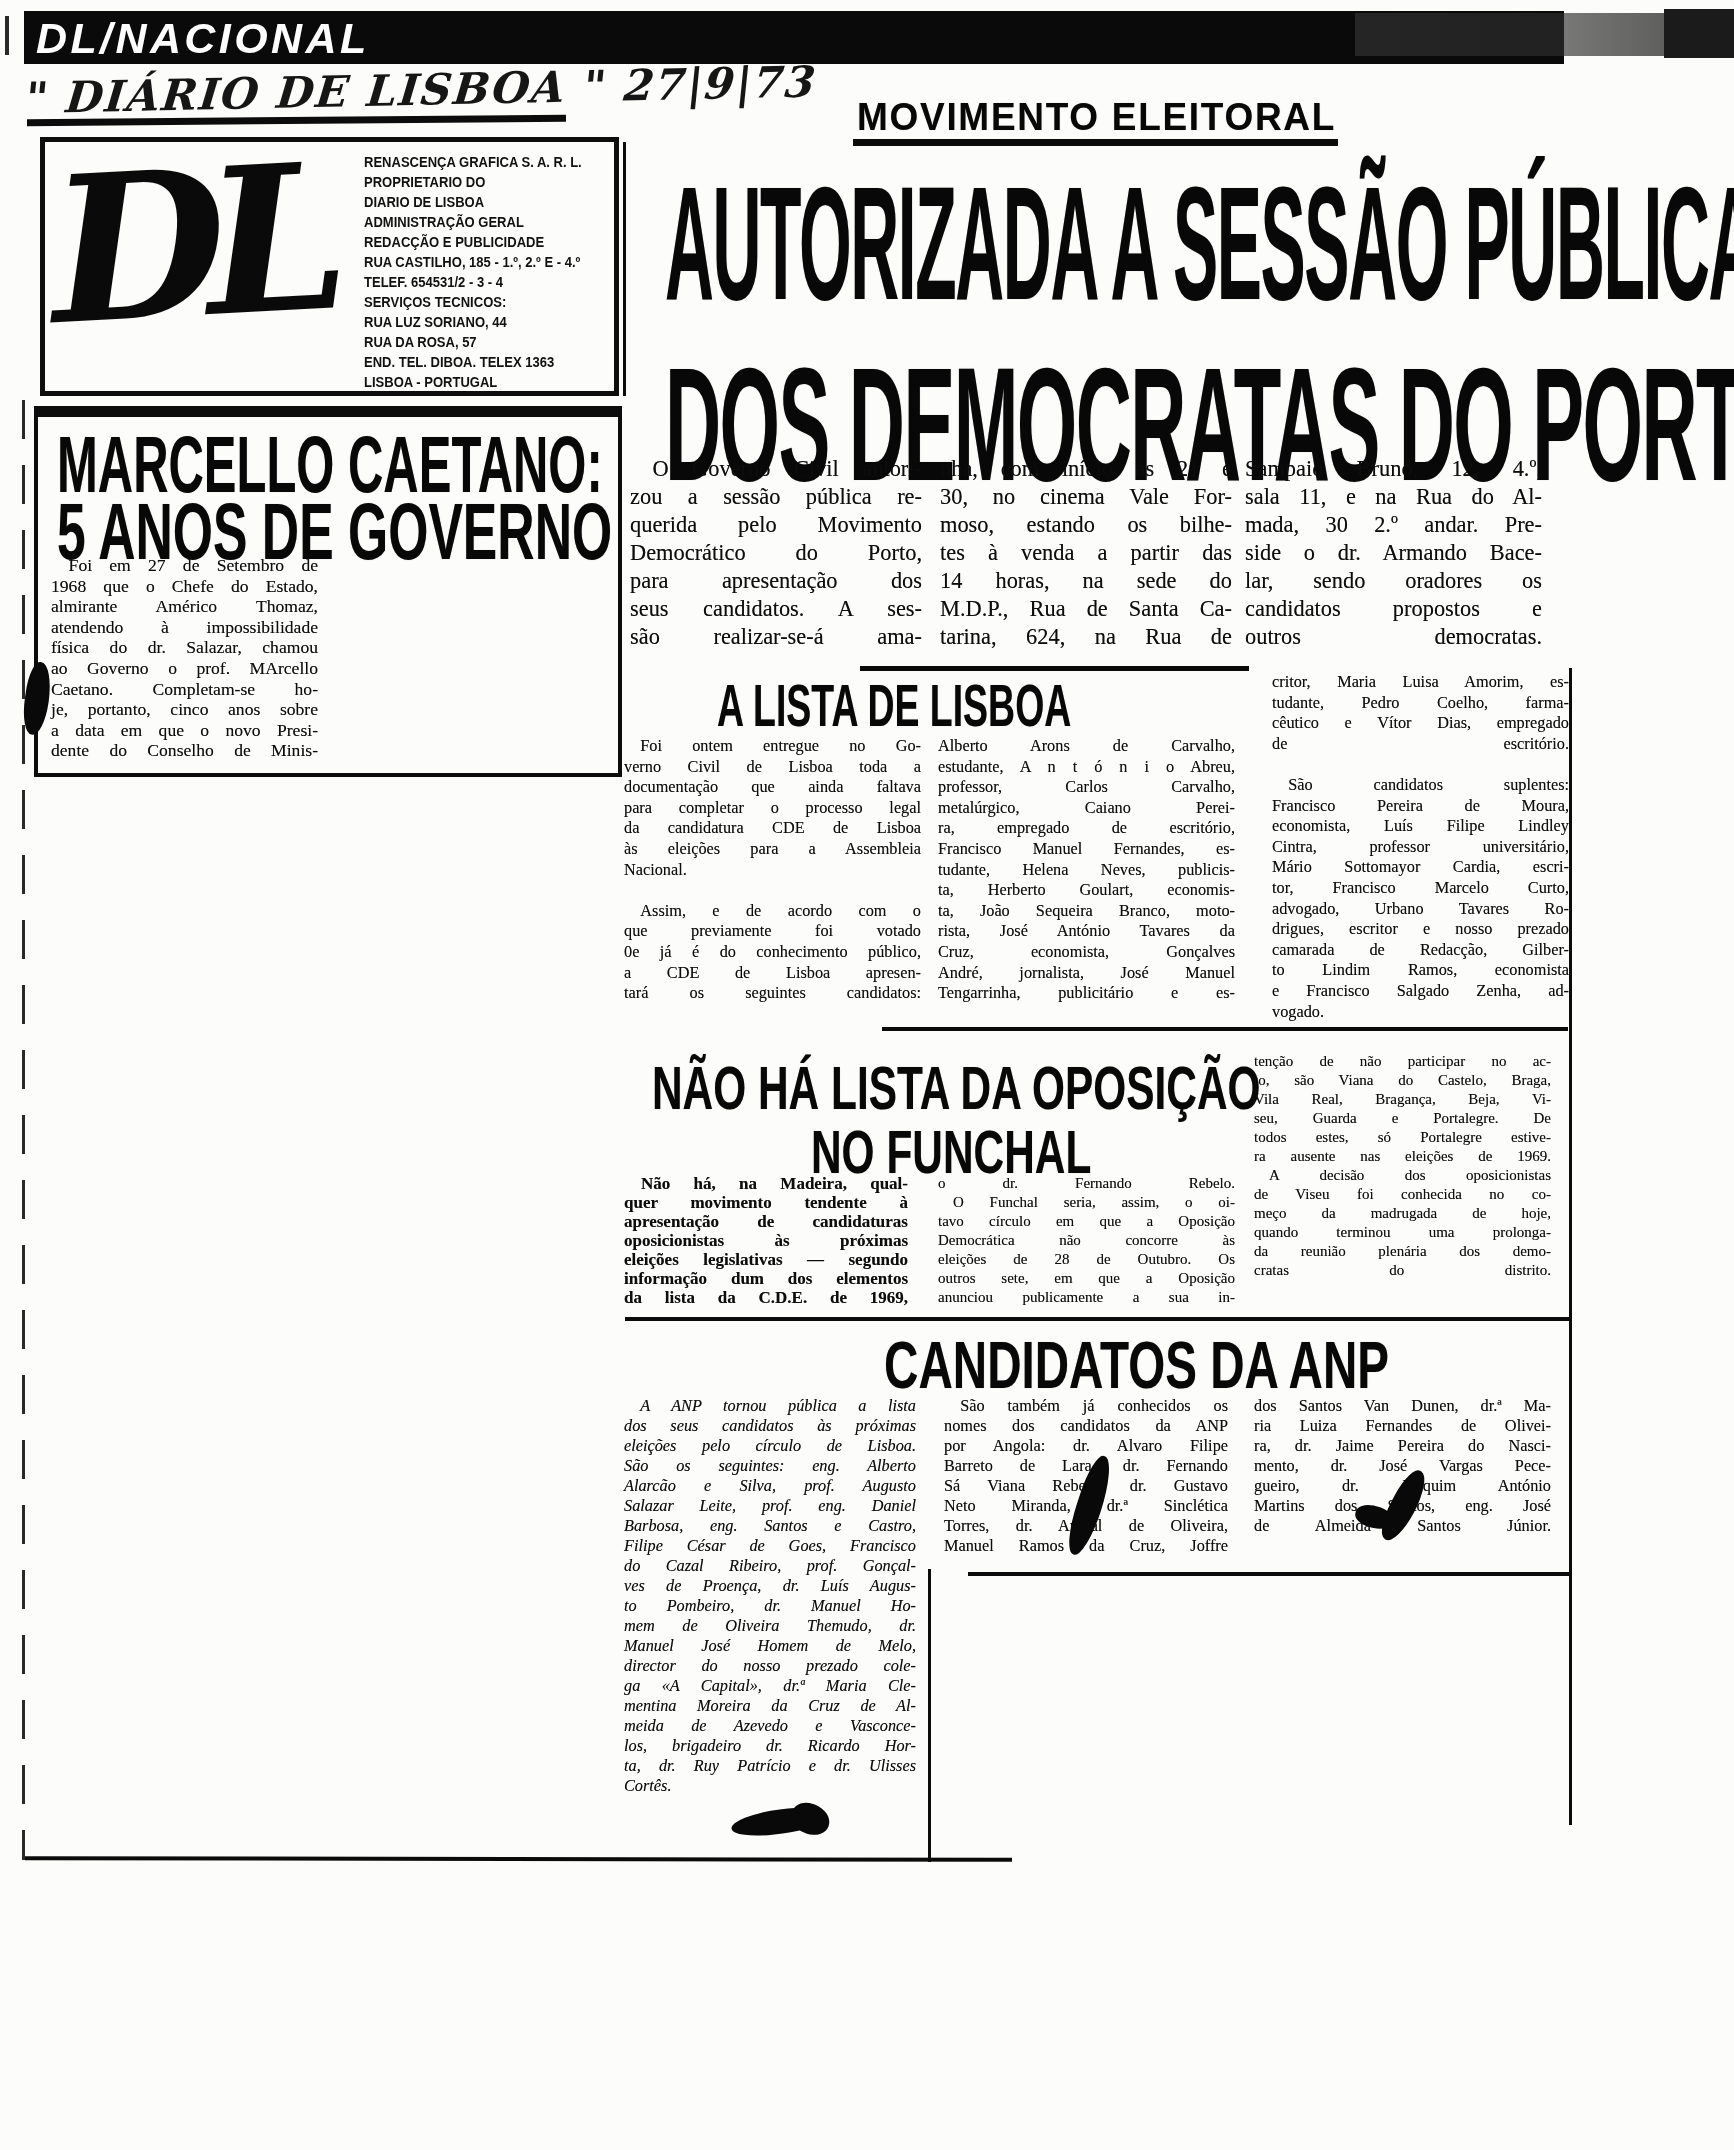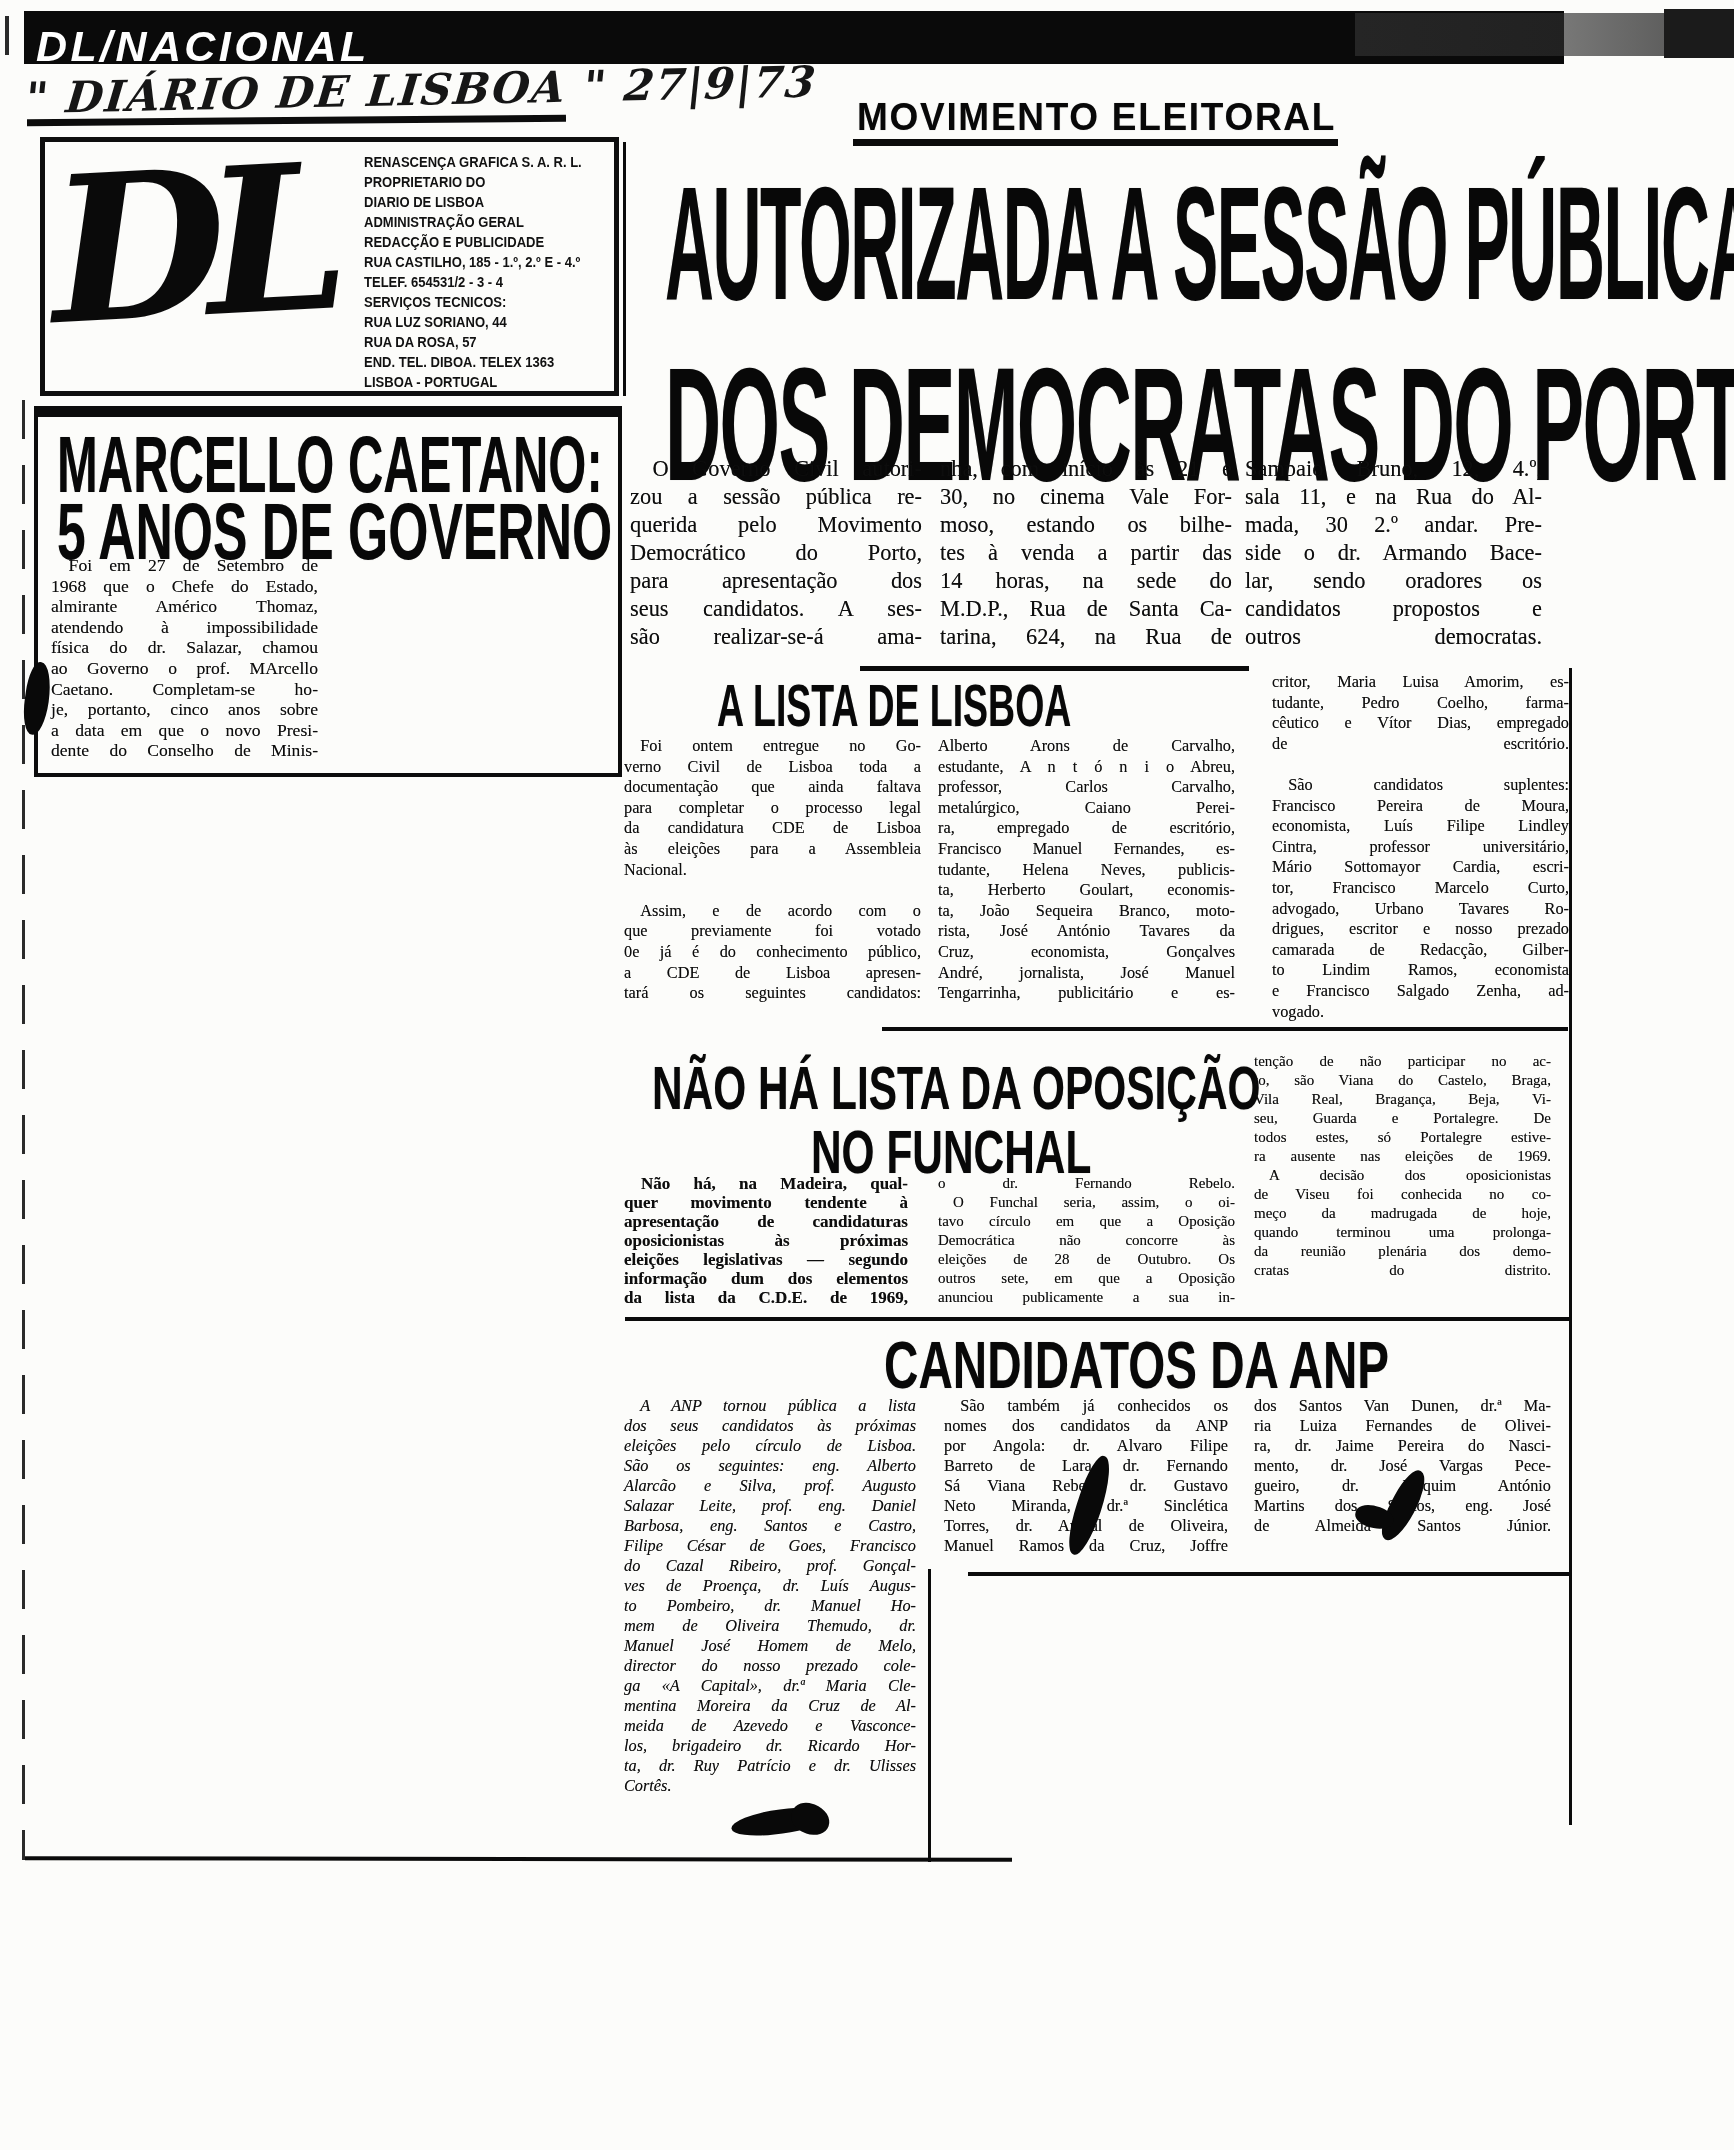--- a/index.html
+++ b/index.html
@@ -2,21 +2,21 @@
 <html style="font-size:6.9px"><head>
 <meta charset="utf-8">
 <style>
   html,body{margin:0;padding:0;background:#e8e8e4;}
   #page{position:relative;width:1734px;height:2457px;background:#fcfcfa;overflow:hidden;
         font-family:"Liberation Serif",serif;color:#0d0d0d;}
   .abs{position:absolute;}
   
   .banner{position:absolute;left:24px;top:11.2px;width:1540px;height:53px;background:#0a0a0a;}
   .banner-label{position:absolute;left:12px;top:2.6px;color:#fff;
-     font:italic 700 43px "Liberation Sans",sans-serif;letter-spacing:3.4px;white-space:nowrap;margin-top:8px;}
+     font:italic 700 43px "Liberation Sans",sans-serif;letter-spacing:3.4px;white-space:nowrap;}
   .banner-fade{position:absolute;left:1355px;top:13px;width:379px;height:43px;
      background:linear-gradient(90deg,rgba(70,70,70,.45),rgba(35,35,35,.8));}
   .banner-blob{position:absolute;left:1664px;top:8.6px;width:71px;height:49px;background:#1b1b1b;}
   
   .handnote{position:absolute;left:28px;top:73px;white-space:nowrap;
      font:italic 700 43px "DejaVu Serif",serif;letter-spacing:1.7px;color:#161616;
      transform:rotate(-1.2deg) skewX(-7deg);transform-origin:0 0;}
   .hand-underline{position:absolute;left:27px;top:117px;width:539px;height:6.9px;background:#0c0c0c;
      transform:rotate(-.5deg);}
   

